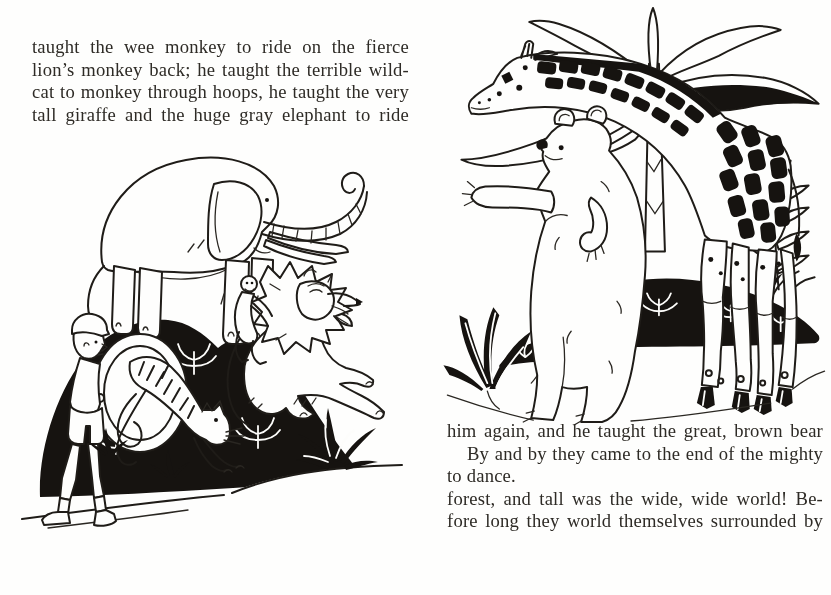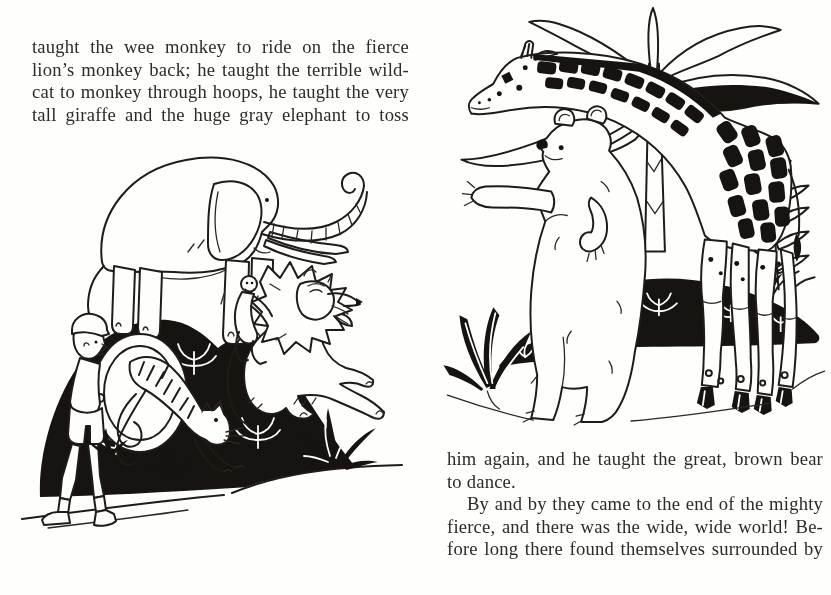--- a/index.html
+++ b/index.html
@@ -1,21 +1,21 @@
 <!DOCTYPE html>
 <html><head>
 <meta charset="utf-8">
 <style>
   html,body{margin:0;padding:0;background:#ffffff;}
   .spread{position:relative;width:831px;height:595px;background:#fefefdff;overflow:hidden;
           font-family:"Liberation Serif", "DejaVu Serif", serif;}
   .text-block{position:absolute;color:#2e2b26;font-size:18.6px;line-height:22.5px;
               letter-spacing:.2px;}
   .tb-left{left:32px;top:36px;width:377px;}
-  .tb-right{left:447px;top:448px;width:376px;}
+  .tb-right{left:447px;top:420px;width:376px;}
   .line{text-align:justify;text-align-last:justify;white-space:normal;}
   .line.flush{text-align-last:left;}
   .line.indent{text-indent:20px;}
   svg{position:absolute;}
   .svg-left{left:18px;top:148px;}
   .svg-right{left:441px;top:2px;}
   .ln{fill:none;stroke:#1f1c18;stroke-width:2;stroke-linecap:round;stroke-linejoin:round;}
   .thin{fill:none;stroke:#2a2722;stroke-width:1.3;stroke-linecap:round;}
   .wt{fill:#fefefd;stroke:#1f1c18;stroke-width:2;stroke-linejoin:round;stroke-linecap:round;}
   .bk{fill:#161310;stroke:none;}
@@ -24,21 +24,21 @@
 </head>
 <body>
 
 <div class="spread">
 
   <section>
     <div class="text-block tb-left">
       <div class="line">taught the wee monkey to ride on the fierce</div>
       <div class="line">lion’s monkey back; he taught the terrible wild-</div>
       <div class="line">cat to monkey through hoops, he taught the very</div>
-      <div class="line">tall giraffe and the huge gray elephant to toss</div>
+      <div class="line">tall giraffe and the huge gray elephant to ride</div>
     </div>
 
     <svg class="svg-left" width="400" height="400" viewBox="0 0 400 400">
 
       <g>
         <path class="bk" d="M22,349 C20,300 40,240 70,205 C95,180 125,170 150,172
           C170,174 185,185 200,200 C212,190 228,185 240,192 C258,200 275,228 292,255
           C305,275 318,295 332,312 L338,320 C300,332 260,338 215,340 C150,344 80,348 22,349 Z"></path>
 
         <g class="wl">
@@ -343,19 +343,19 @@
         <path class="thin" d="M160,180 q6,4 8,10 M118,236 q-5,6 -4,12 M176,300 q5,6 4,12 M130,330 q-5,6 -4,12 M168,360 q4,6 3,12 M104,220 C110,214 118,212 126,214 M121,386 C124,370 124,352 122,336"></path>
       </g>
 
       <g>
         <path class="thin" d="M6,394 C40,406 70,414 92,419 M190,420 C240,416 290,408 330,402 M352,388 C362,380 372,374 384,370"></path>
       </g>
     </svg>
 
     <div class="text-block tb-right">
       <div class="line">him again, and he taught the great, brown bear</div>
+      <div class="line indent">By and by they came to the end of the mighty</div>
       <div class="line flush">to dance.</div>
-      <div class="line indent">By and by they came to the end of the mighty</div>
-      <div class="line">fierce, and there was the wide, wide world!  Be-</div>
-      <div class="line">fore long there found themselves surrounded by</div>
+      <div class="line">forest, and tall was the wide, wide world!  Be-</div>
+      <div class="line">fore long they world themselves surrounded by</div>
     </div>
   </section>
 </div>
 
 </body></html>

